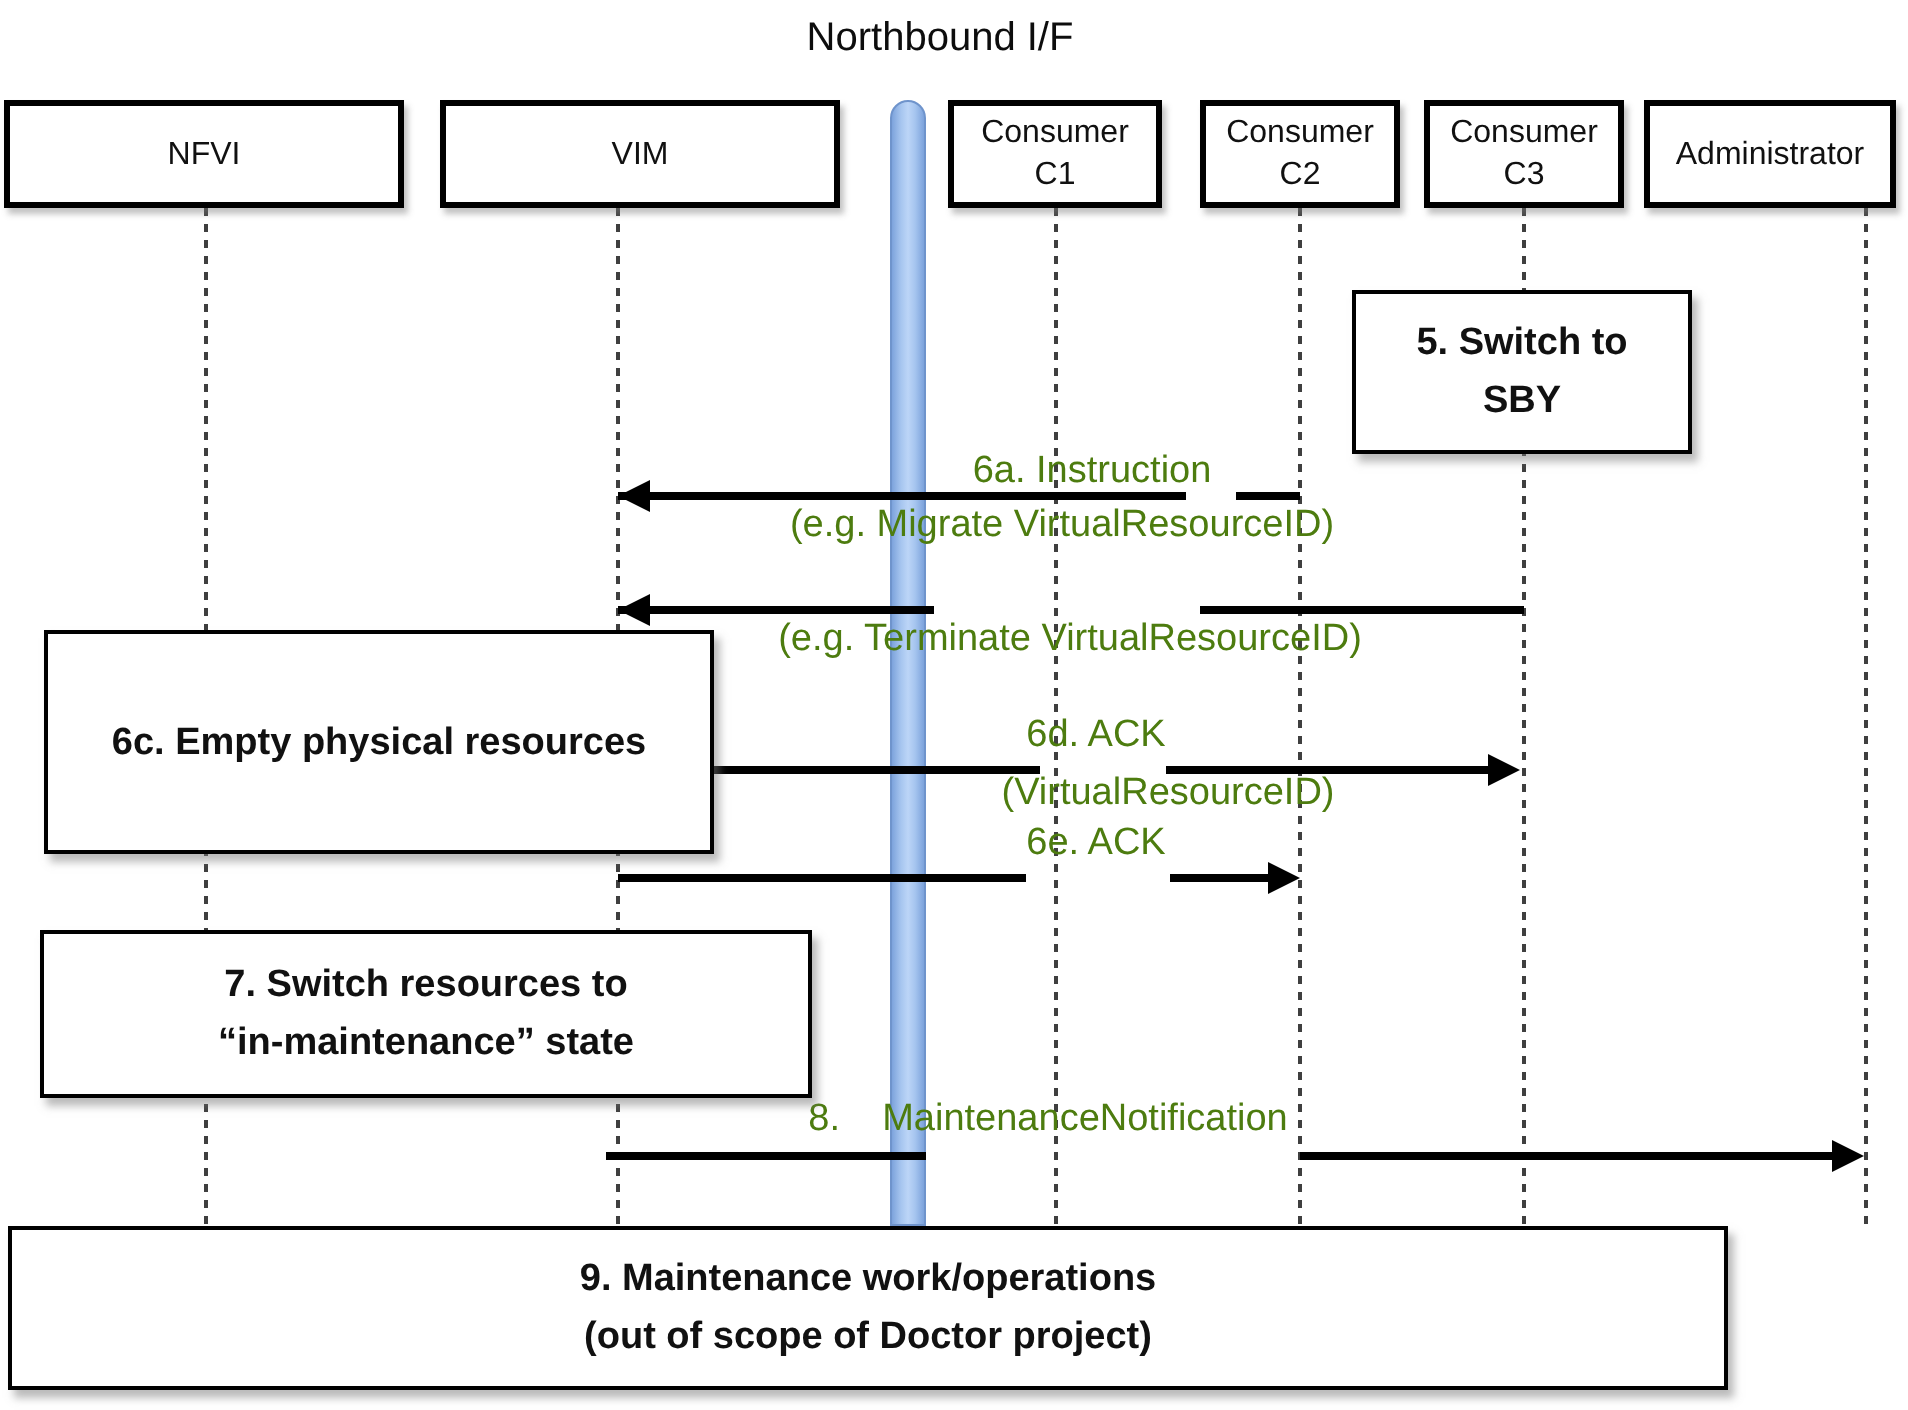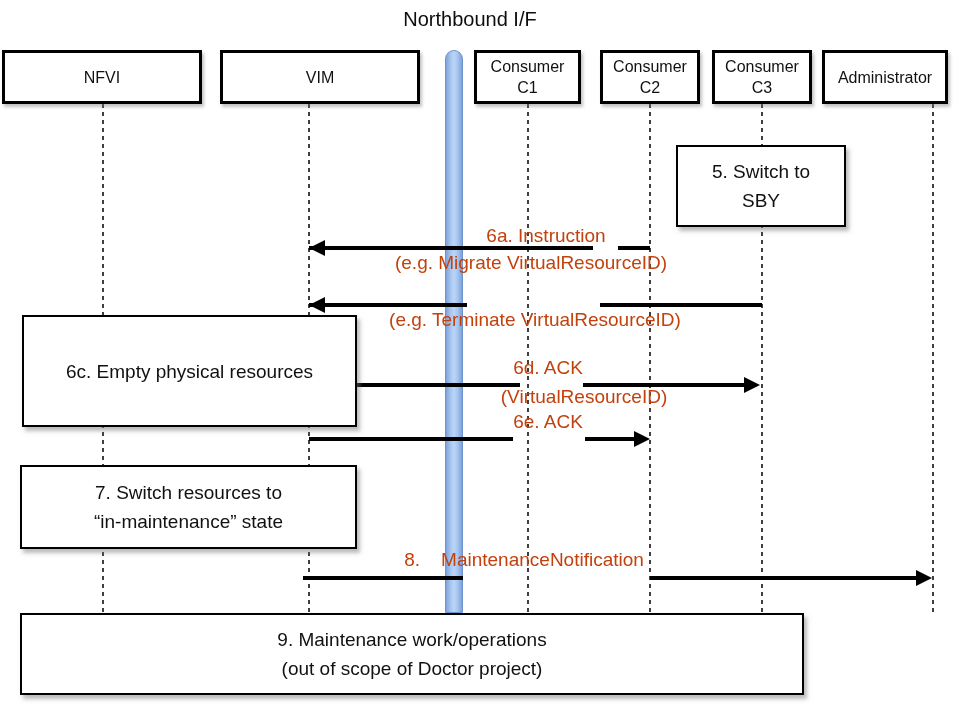--- a/index.html
+++ b/index.html
@@ -24,28 +24,28 @@
     position:absolute;top:50px;height:54px;box-sizing:border-box;
     background:#fff;border:3px solid #000;
     box-shadow:2px 3px 3px rgba(120,120,120,.45);
     display:flex;flex-direction:column;align-items:center;justify-content:center;
     font-size:16px;line-height:21px;text-align:center;
   }
   .note{
     position:absolute;box-sizing:border-box;background:#fff;border:2px solid #000;
     box-shadow:3px 4px 4px rgba(120,120,120,.5);
     display:flex;flex-direction:column;align-items:center;justify-content:center;
-    font-size:19px;line-height:29px;text-align:center;
+    font-size:19px;line-height:29px;text-align:center;font-weight:bold;
   }
   .seg{position:absolute;height:4px;background:#000;}
   .head-l{position:absolute;width:0;height:0;border-top:8px solid transparent;border-bottom:8px solid transparent;border-right:16px solid #000;}
   .head-r{position:absolute;width:0;height:0;border-top:8px solid transparent;border-bottom:8px solid transparent;border-left:16px solid #000;}
   .mlabel{
     position:absolute;white-space:nowrap;transform:translateX(-50%);
-    font-size:19px;line-height:24px;text-align:center;color:#c2410c;
+    font-size:19px;line-height:24px;text-align:center;color:#4d7c0f;
   }
 </style>
 </head>
 <body>
 
 <div class="stage">
 
   <div class="nb-bar"></div>
 
   <div class="lifeline" style="left:102px"></div>
@@ -84,26 +84,26 @@
 
   <div class="note" style="left:676px;top:145px;width:170px;height:82px">
     <div>5. Switch to</div>
     <div>SBY</div>
   </div>
 
   <div class="note" style="left:22px;top:315px;width:335px;height:112px">
     <div>6c. Empty physical resources</div>
   </div>
 
-  <div class="note" style="left:20px;top:465px;width:337px;height:84px">
+  <div class="note" style="left:20px;top:465px;width:386px;height:84px">
     <div>7. Switch resources to</div>
     <div>“in-maintenance” state</div>
   </div>
 
-  <div class="note" style="left:20px;top:613px;width:784px;height:82px">
+  <div class="note" style="left:4px;top:613px;width:860px;height:82px">
     <div>9. Maintenance work/operations</div>
     <div>(out of scope of Doctor project)</div>
   </div>
 
   <div class="actor" style="left:2px;width:200px">
     <div>NFVI</div>
   </div>
   <div class="actor" style="left:220px;width:200px">
     <div>VIM</div>
   </div>

